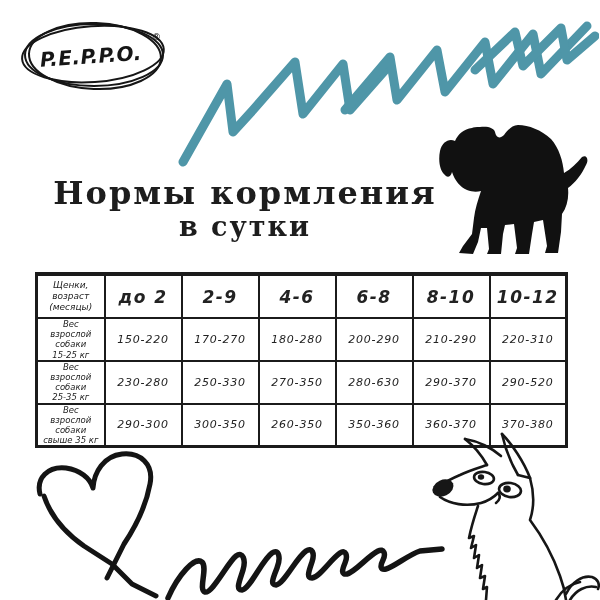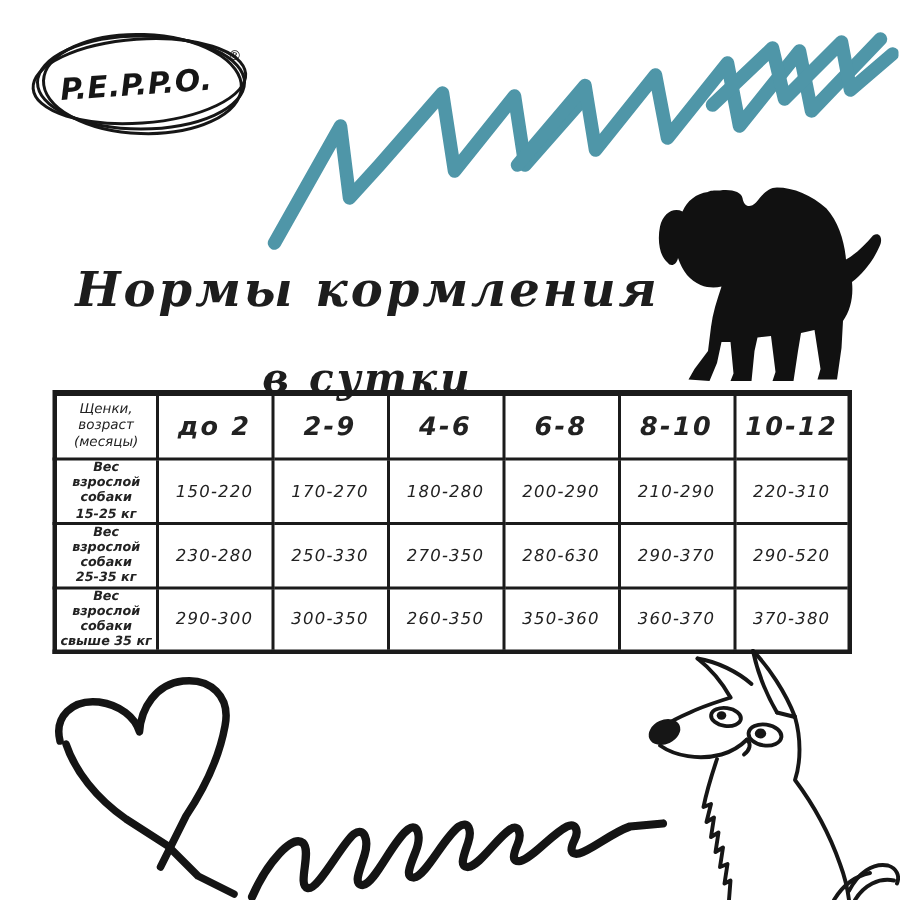--- a/index.html
+++ b/index.html
@@ -8,42 +8,42 @@
     font-family:"DejaVu Sans",sans-serif;color:#161616;
   }
   .abs{position:absolute;}
 
   
   .logo-svg{left:20px;top:16px;}
 
   
   .title{
     left:35px;top:176px;width:420px;text-align:center;
-    font-family:"DejaVu Serif",serif;font-style:italic;font-weight:bold;
+    font-family:"DejaVu Serif",serif;font-weight:bold;
     color:#1d1d1d;
   }
   .title-line1{font-size:32px;letter-spacing:2px;line-height:1.1;}
-  .title-line2{font-size:27px;letter-spacing:2px;line-height:1.15;margin-top:26px;}
+  .title-line2{font-size:27px;letter-spacing:2px;line-height:1.15;}
 
   
   .feed-table{
-    left:35px;top:260px;width:530px;border-collapse:collapse;table-layout:fixed;
+    left:35px;top:272px;width:530px;border-collapse:collapse;table-layout:fixed;
     font-style:italic;color:#222;
     border:3px solid #1b1b1b;border-top-width:4px;
   }
   .feed-table th,.feed-table td{
     border:2px solid #1b1b1b;text-align:center;vertical-align:middle;padding:0;
   }
   .feed-table col.c0{width:68px;}
   .feed-table col.c{width:77px;}
   .feed-table thead tr{height:44px;}
   .feed-table tbody tr{height:40px;}
   .corner-cell{font-size:9px;font-weight:normal;line-height:1.25;white-space:pre-line;}
   .age-cell{font-size:17px;font-weight:bold;letter-spacing:1.5px;}
-  .rlabel-cell{font-size:8.5px;line-height:1.2;white-space:pre-line;font-weight:bold;}
+  .rlabel-cell{font-size:8.5px;line-height:1.2;white-space:pre-line;}
   .val-cell{font-size:11px;letter-spacing:0.8px;}
 </style>
 </head>
 <body>
 
 <div class="canvas">
 
   <svg class="abs logo-svg" width="148" height="78" viewBox="0 0 148 78">
     <g fill="none" stroke="#161616" stroke-width="2">
       <ellipse cx="74" cy="39" rx="69" ry="31"></ellipse>

